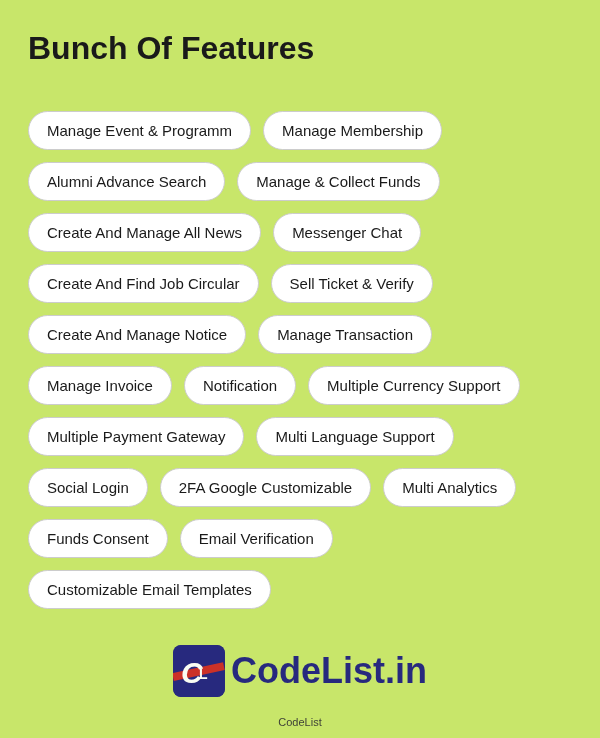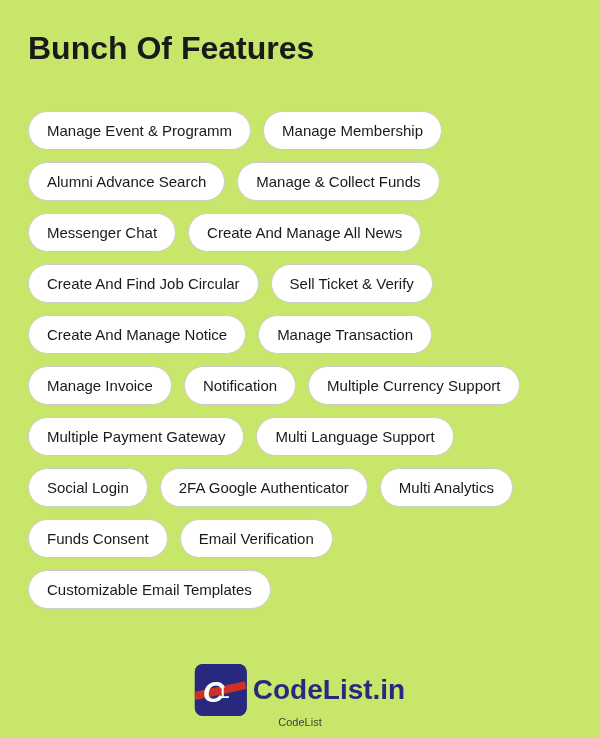--- a/index.html
+++ b/index.html
@@ -63,62 +63,62 @@
       align-items: center;
       justify-content: center;
       font-size: 22px;
       font-weight: 900;
       color: white;
       position: relative;
       overflow: hidden;
     }
 
     .watermark-text {
-      font-size: 28px;
+      font-size: 36px;
       font-weight: 900;
       color: #1a1a80;
     }
 
     .watermark-sub {
       font-size: 11px;
       color: #333;
       font-weight: 500;
       text-align: right;
-      margin-top: 0;
+      margin-top: 19px;
     }
 
     .codelist-logo-container {
       display: flex;
       flex-direction: column;
       align-items: center;
     }
   </style>
 </head>
 <body>
 
 <h1 class="page-title">Bunch Of Features</h1>
 
 <div class="tags-container">
 <div class="tag">Manage Event &amp; Programm</div>
     <div class="tag">Manage Membership</div>
     <div class="tag">Alumni Advance Search</div>
     <div class="tag">Manage &amp; Collect Funds</div>
+    <div class="tag">Create And Manage All News</div>
     <div class="tag">Messenger Chat</div>
-    <div class="tag">Create And Manage All News</div>
     <div class="tag">Create And Find Job Circular</div>
     <div class="tag">Sell Ticket &amp; Verify</div>
     <div class="tag">Create And Manage Notice</div>
     <div class="tag">Manage Transaction</div>
     <div class="tag">Manage Invoice</div>
     <div class="tag">Notification</div>
     <div class="tag">Multiple Currency Support</div>
     <div class="tag">Multiple Payment Gateway</div>
     <div class="tag">Multi Language Support</div>
     <div class="tag">Social Login</div>
-    <div class="tag">2FA Google Authenticator</div>
+    <div class="tag">2FA Google Customizable</div>
     <div class="tag">Multi  Analytics</div>
     <div class="tag">Funds Consent</div>
     <div class="tag">Email Verification</div>
     <div class="tag">Customizable Email Templates</div>
   </div>
 
 <div class="watermark">
   <div class="codelist-logo-container">
     <div style="display:flex;align-items:center;gap:6px;">
       <div class="watermark-logo">

